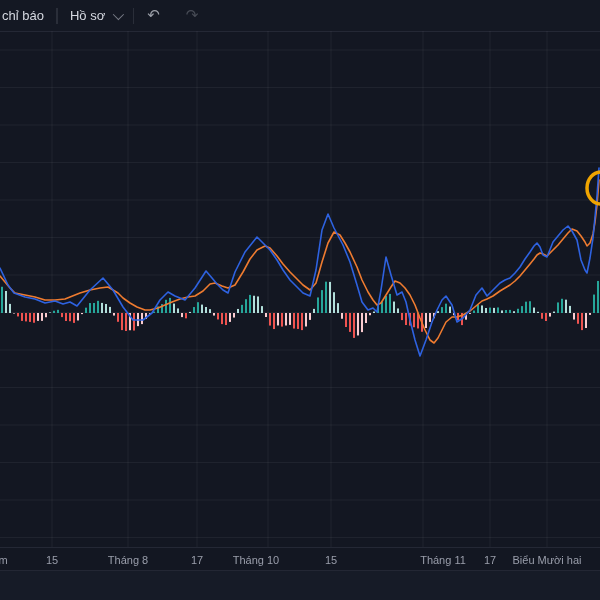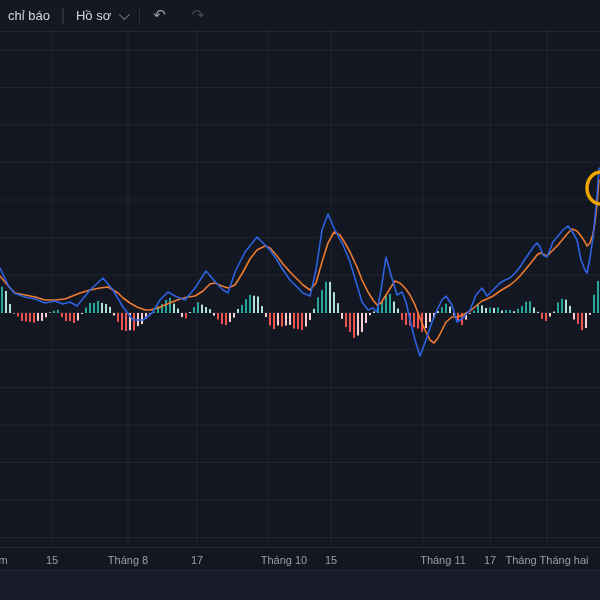--- a/index.html
+++ b/index.html
@@ -9,21 +9,21 @@
     font-family:"Liberation Sans","DejaVu Sans",sans-serif;
     -webkit-font-smoothing:antialiased;
   }
   
   #toolbar{
     position:absolute;left:0;top:0;width:600px;height:31px;
     background:#141823;border-bottom:1px solid #242835;
     display:flex;align-items:center;color:#d5d8e0;font-size:13px;
   }
   .tb-btn{display:flex;align-items:center;gap:6px;padding:0 12px;height:100%;cursor:pointer;white-space:nowrap;}
-  .tb-btn:first-child{padding-left:8px;}
+  .tb-btn:first-child{padding-left:2px;}
   .tb-sep{width:1px;height:16px;background:#2a2e39;}
   .chev{width:7px;height:7px;border-right:1.5px solid #787b86;border-bottom:1.5px solid #787b86;
         transform:rotate(45deg) translateY(-2px);margin-left:2px;}
   .arrow{font-family:"DejaVu Sans",sans-serif;font-size:15px;line-height:1;}
   .arrow.undo{color:#9b9fa8;}
   .arrow.redo{color:#474b55;}
   .arrow-btn{padding:0 13px;height:100%;display:flex;align-items:center;cursor:pointer;}
   
   #chart{position:absolute;left:0;top:31px;width:600px;height:516px;display:block;cursor:crosshair;}
   
@@ -249,21 +249,21 @@
     <g id="annot-layer">
         <ellipse cx="601" cy="188" rx="14" ry="16" fill="none" stroke="#f0a500" stroke-width="3.5"></ellipse>
       </g>
   </svg>
 
   <div id="time-axis">
       <span class="t-label" style="left: 3px;">m</span>
       <span class="t-label" style="left: 52px;">15</span>
       <span class="t-label" style="left: 128px;">Tháng 8</span>
       <span class="t-label" style="left: 197px;">17</span>
-      <span class="t-label" style="left: 284px;">Tháng 10</span>
+      <span class="t-label" style="left: 256px;">Tháng 10</span>
       <span class="t-label" style="left: 331px;">15</span>
       <span class="t-label" style="left: 423px; margin-left: 20px;">Tháng 11</span>
       <span class="t-label" style="left: 490px;">17</span>
-      <span class="t-label" style="left: 547px;">Tháng Tháng hai</span>
+      <span class="t-label" style="left: 547px;">Biểu Mười hai</span>
     </div>
 
   <div id="bottom-bar"></div>
 </div>
 
 </body></html>

